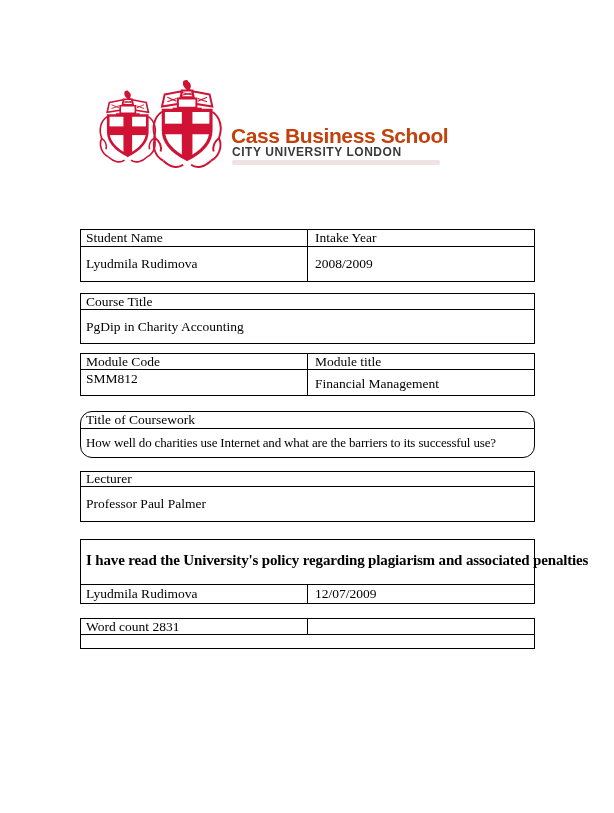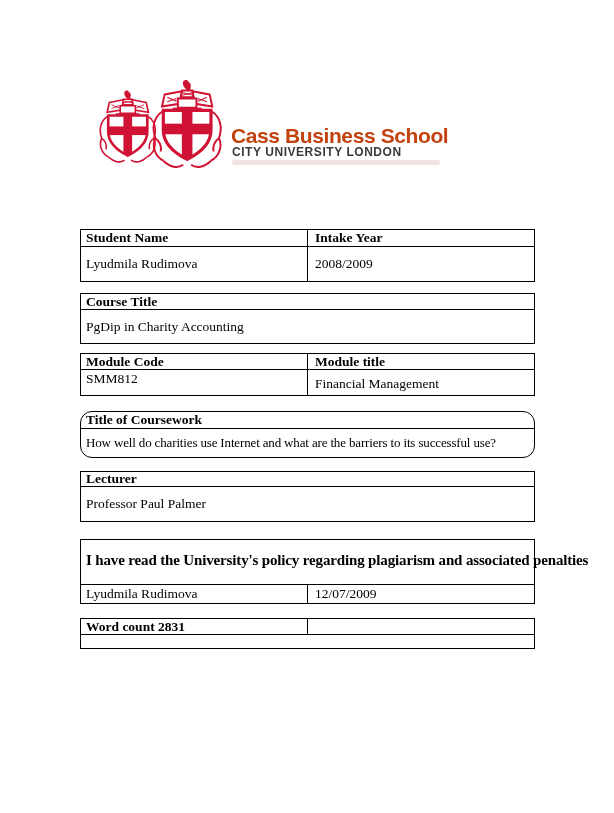--- a/index.html
+++ b/index.html
@@ -33,21 +33,21 @@
   }
   .ln{stroke:#d01334;fill:none;stroke-width:1.5;}
   .ln2{stroke:#d01334;fill:none;stroke-width:0.8;}
   .outl{fill:#ffffff;stroke:#d01334;stroke-width:1.5;}
   .fil{fill:#d01334;}
 
   
   .form{position:absolute;left:80px;top:229px;width:455px;}
   .sec{border:1.5px solid #000;box-sizing:border-box;background:#fff;}
   .row{display:flex;box-sizing:border-box;}
-  .hdr{font-weight:bold;border-bottom:1.5px solid #000;}
+  .hdr{font-weight:normal;border-bottom:1.5px solid #000;}
   .cell{box-sizing:border-box;display:flex;align-items:center;padding-left:5px;overflow:visible;white-space:nowrap;}
   .cl{width:227px;border-right:1.5px solid #000;}
   .cr{flex:1;padding-left:7px;}
   .cf{flex:1;}
   .top-left{align-items:flex-start;padding-top:1px;}
   .bottom-right{align-items:flex-end;padding-bottom:3px;}
   .tight{font-size:13px;letter-spacing:-0.15px;}
   .statement{
     display:block;font-weight:bold;font-size:15px;letter-spacing:-0.15px;
     padding:12px 4px 0 5px;line-height:16px;box-sizing:border-box;

